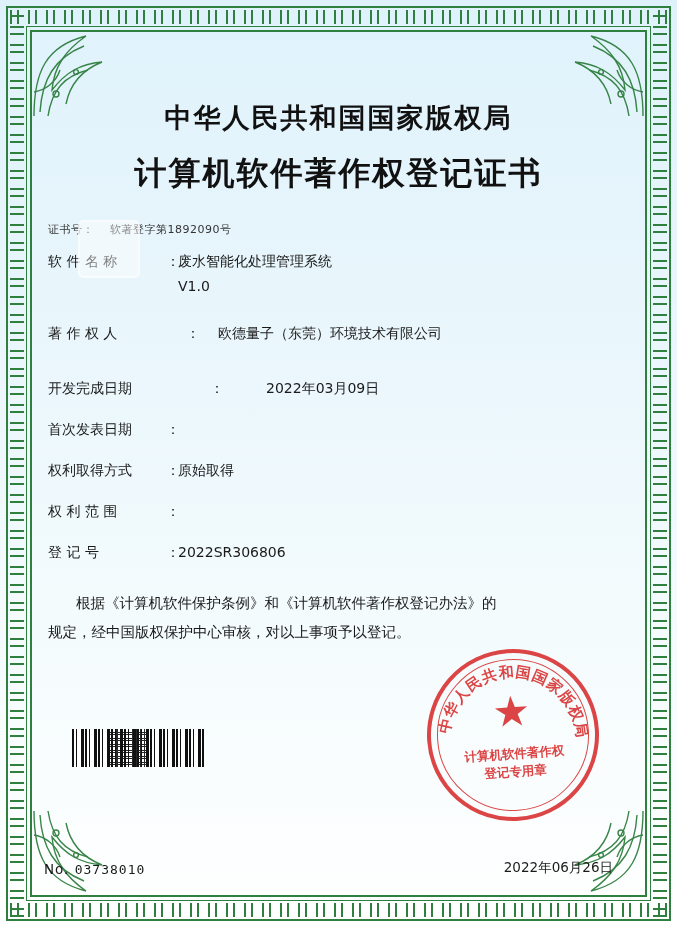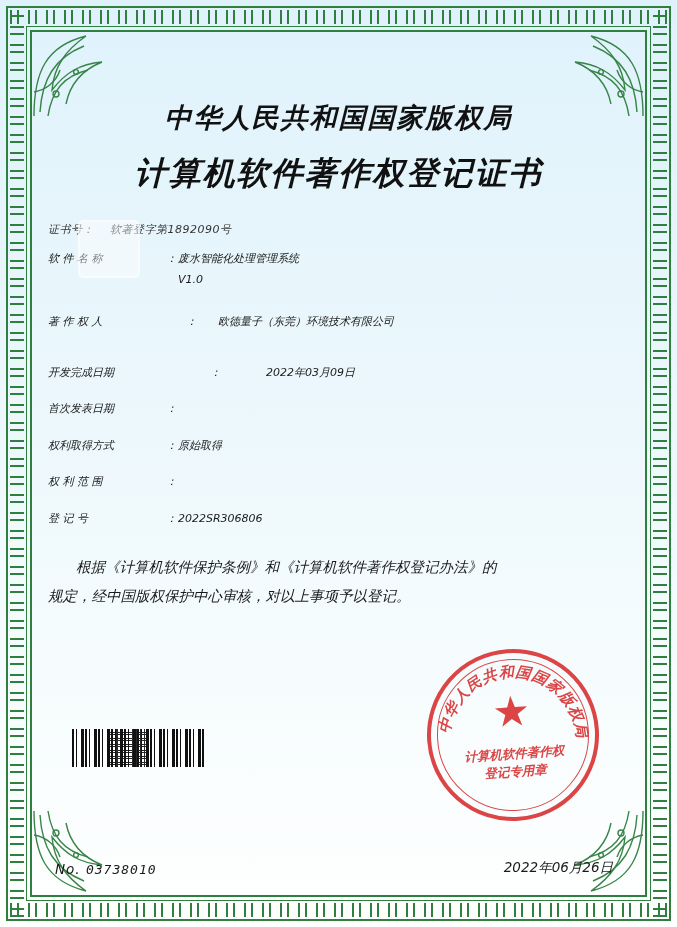--- a/index.html
+++ b/index.html
@@ -9,21 +9,20 @@
     font-family:"DejaVu Sans","Liberation Sans",sans-serif;
     overflow:hidden;
   }
   .cert{
     position:relative;
     width:677px;height:927px;
     box-sizing:border-box;
     background:
       linear-gradient(180deg,#dff2fb 0%, #e9f6fc 35%, #f3fbfd 65%, #ffffff 100%);
     overflow:hidden;
-    font-style:italic;
   }
   
   .border-outer{
     position:absolute;left:6px;top:6px;right:6px;bottom:6px;
     border:2px solid #2f7f3f;
   }
   .border-key{
     position:absolute;left:10px;top:10px;right:10px;bottom:10px;
     border:14px solid transparent;
     
@@ -91,21 +90,21 @@
     margin-top:26px;
     padding-right:6px;
     letter-spacing:.5px;
   }
   .certno .lbl{margin-right:16px;}
 
   .rows{margin-top:14px;}
   .row{
     display:flex;
     align-items:flex-start;
-    font-size:11px;
+    font-size:14px;
     color:#1a1a1a;
     margin-bottom:20px;
     line-height:1.5;
   }
   .row .lab{
     width:118px;
     flex:none;
     letter-spacing:0px;
     white-space:nowrap;
   }
@@ -178,21 +177,21 @@
   .seal-arc text{
     font-family:"DejaVu Sans","Liberation Sans",sans-serif;
     font-size:15px;
     font-weight:bold;
     fill:#d82c2c;
     letter-spacing:1px;
   }
 
   .footer{
     position:absolute;
-    left:55px;right:48px;bottom:50px;
+    left:44px;right:48px;bottom:50px;
     display:flex;
     justify-content:space-between;
     align-items:flex-end;
     font-size:13.5px;
     color:#1a1a1a;
   }
   .footer .no{letter-spacing:1px;}
   .footer .no .num{font-family:"DejaVu Sans Mono","Liberation Mono",monospace;font-size:13px;}
   .footer .date{padding-right:16px;}
 

